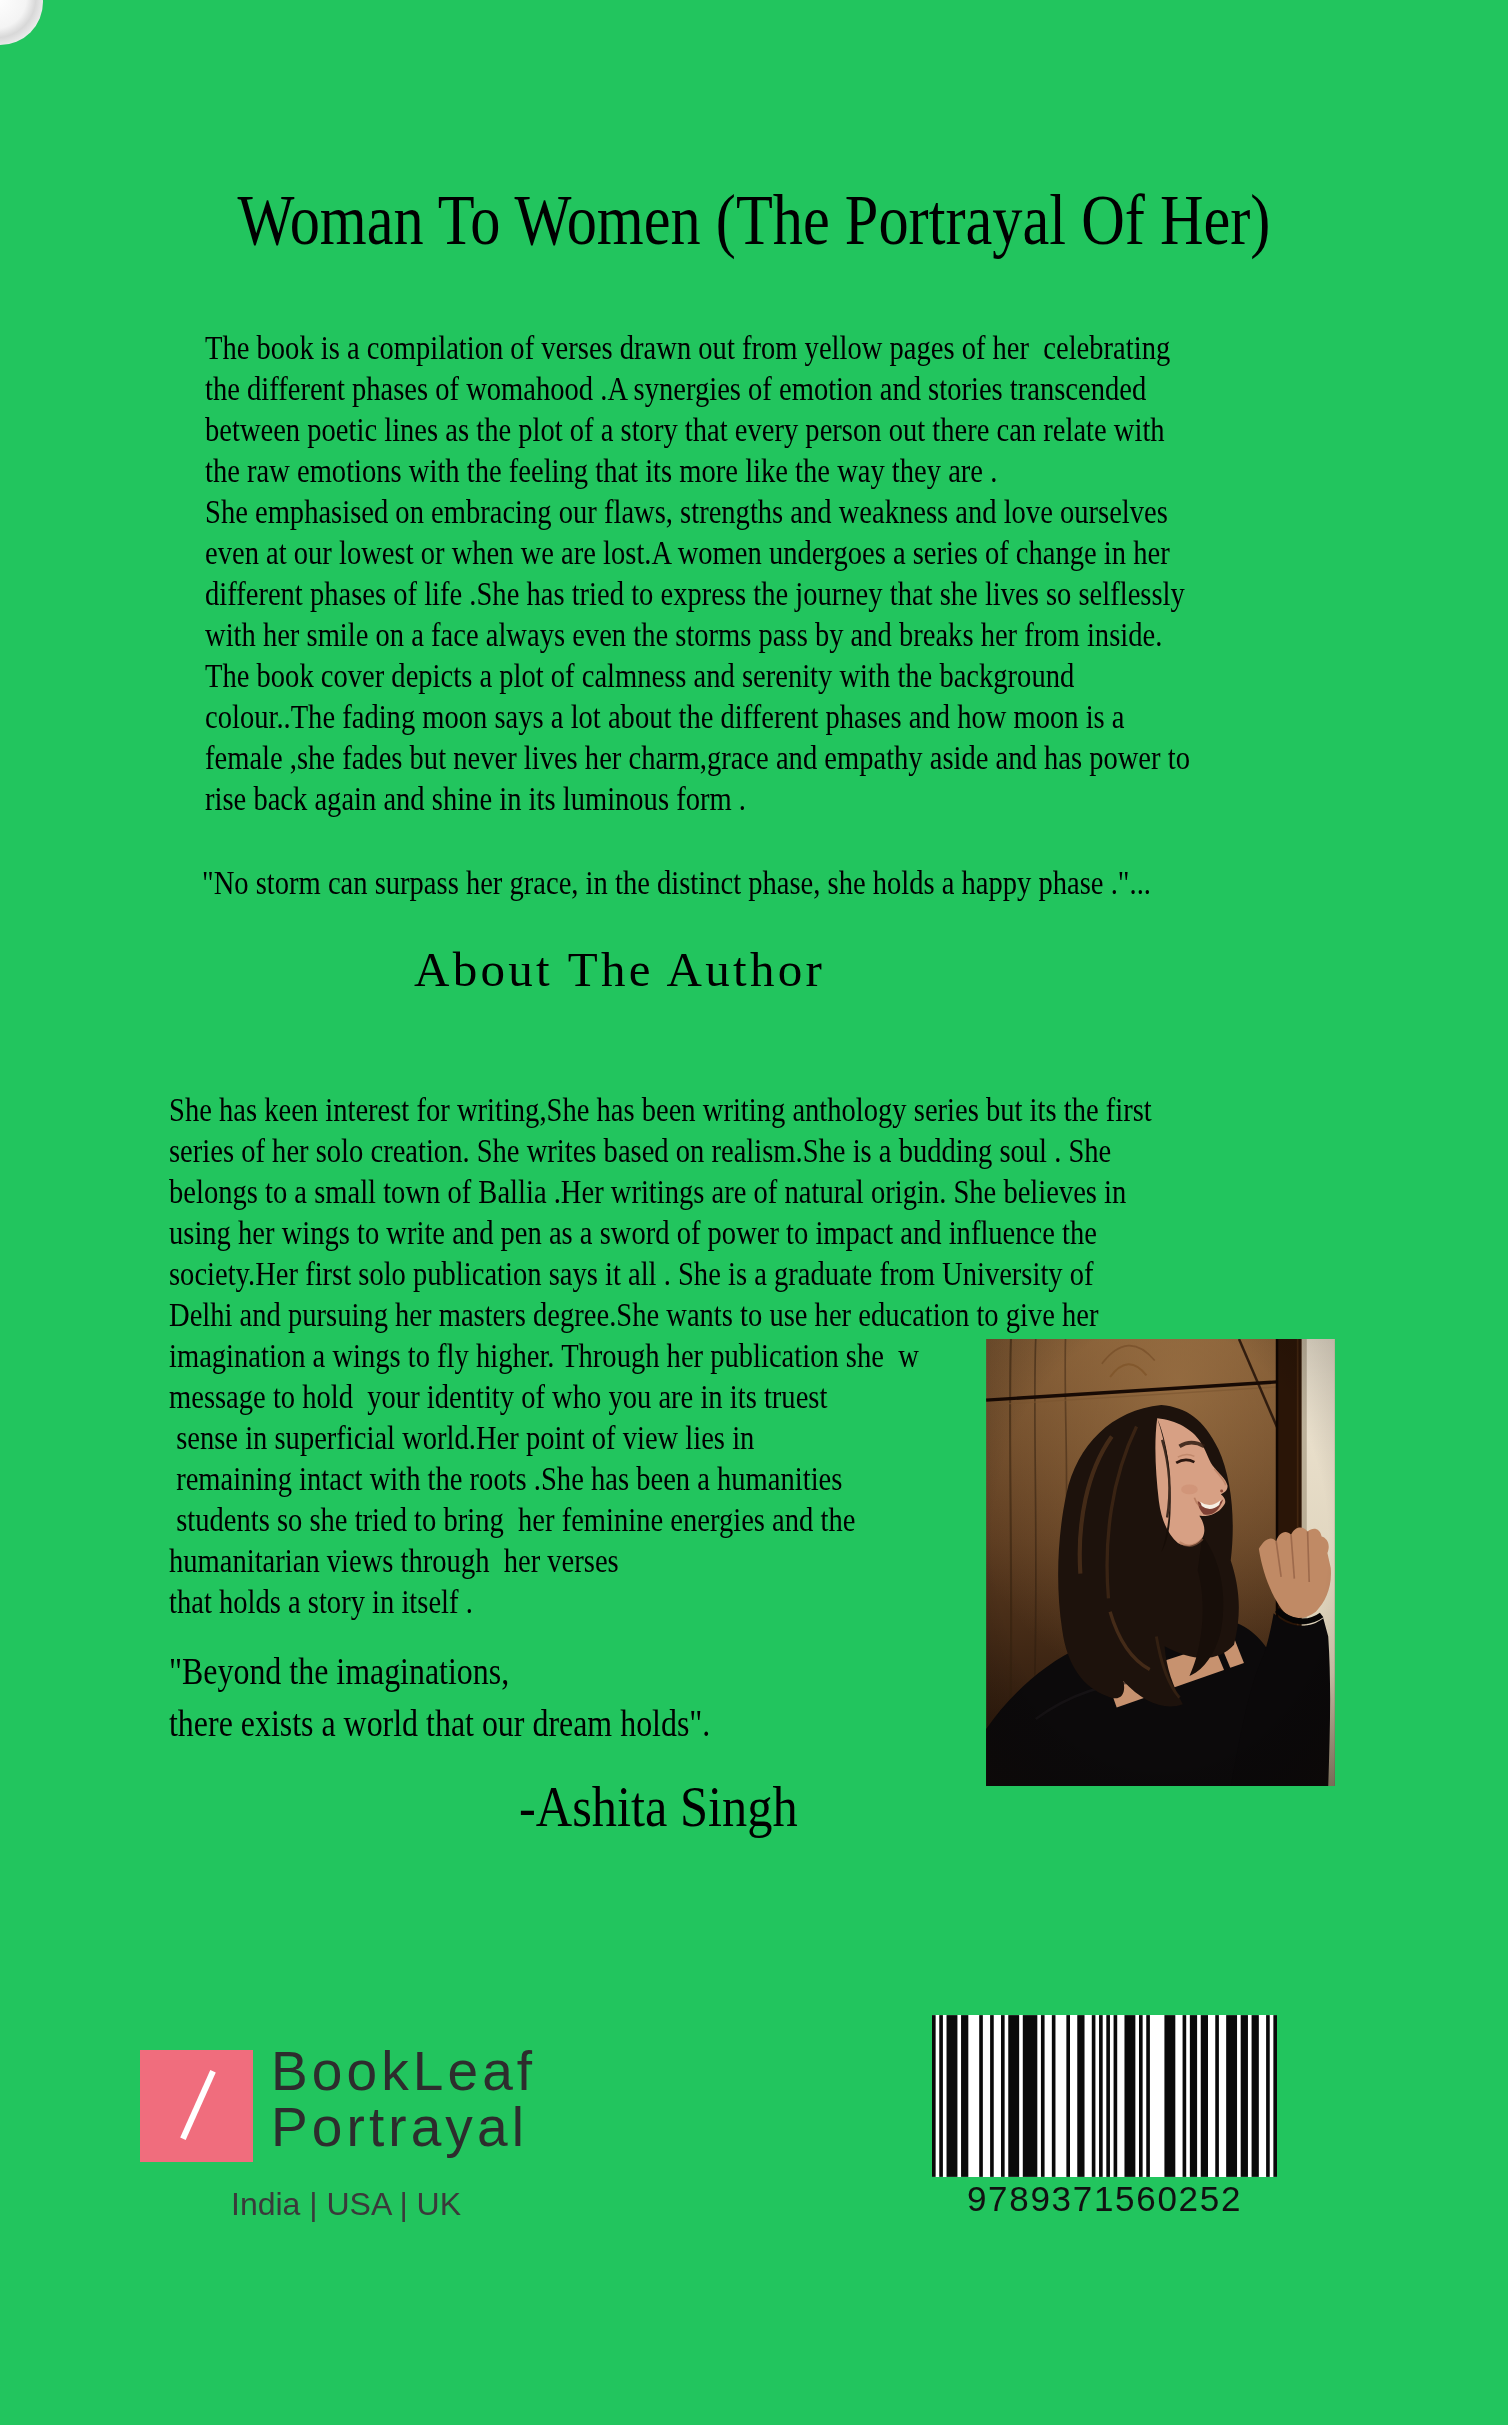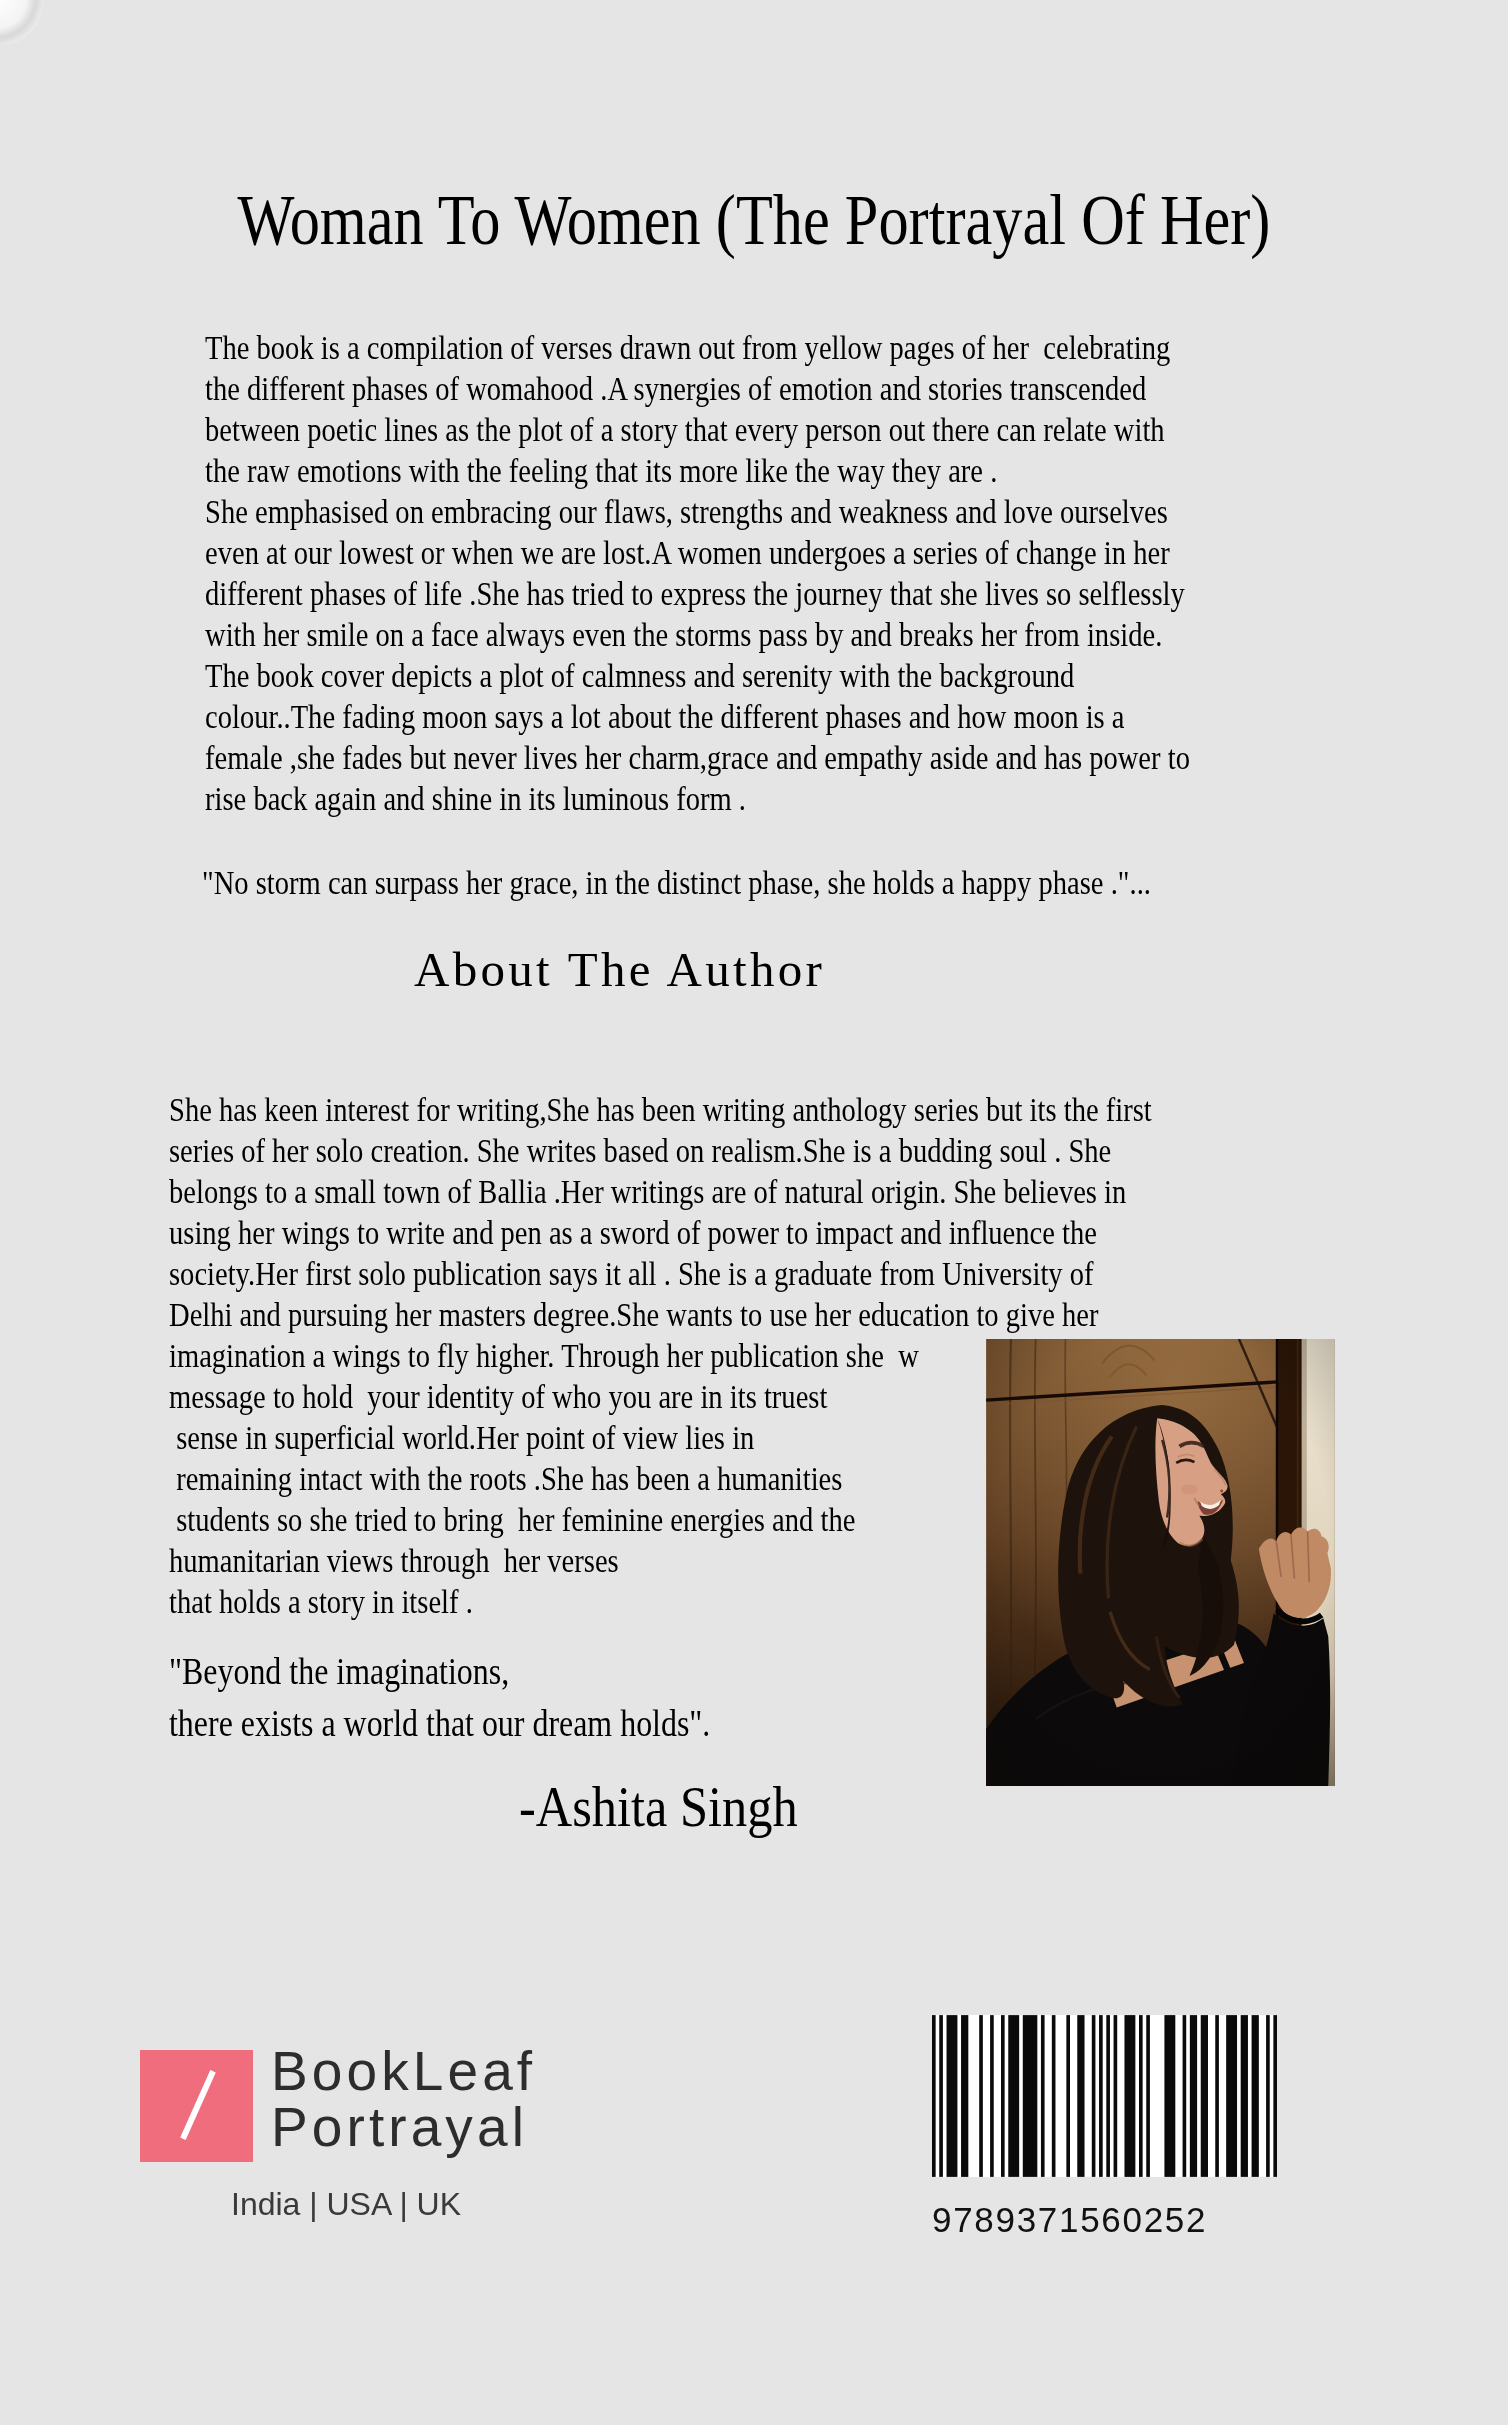--- a/index.html
+++ b/index.html
@@ -1,17 +1,17 @@
 <!DOCTYPE html>
 <html style="font-size:13.2px"><head>
 <meta charset="utf-8">
 <style>
   html,body { margin:0; padding:0; background:#ffffff; }
   #cover {
-    position:relative; width:1508px; height:2426px; background:#e5e5e5;
+    position:relative; width:1508px; height:2426px; background:#22c55e;
     overflow:hidden; font-family:"Liberation Serif", serif; color:#000;
   }
   .abs { position:absolute; }
   .pre { white-space:pre-wrap; }
   
   .cxL { transform:scaleX(0.84); transform-origin:0 0; }
   .cxC { transform:scaleX(0.85); transform-origin:50% 0; }
   .cxS { transform:scaleX(0.90); transform-origin:0 0; }
 
   #corner-arc {
@@ -42,21 +42,21 @@
     left:271px; top:2043px; font-family:"Liberation Sans", sans-serif;
     font-size:55px; line-height:56px; letter-spacing:4.1px; color:#2d2d2d; font-weight:400;
   }
   #publisher-regions {
     left:231px; top:2186px; width:248px; 
     font-family:"Liberation Sans", sans-serif; font-size:32px; color:#3a3a3a;
   }
   #barcode-block { left:932px; top:2015px; width:345px; }
   #barcode-bars { display:block; background:#ffffff; }
   #barcode-number {
-    margin-top:23px; font-family:"Liberation Sans", sans-serif;
+    margin-top:2px; text-align:center; font-family:"Liberation Sans", sans-serif;
     font-size:35px; letter-spacing:1.7px; color:#111;
   }
 </style>
 </head>
 <body>
 
 <div id="cover">
 
   <div id="corner-arc"></div>
 

